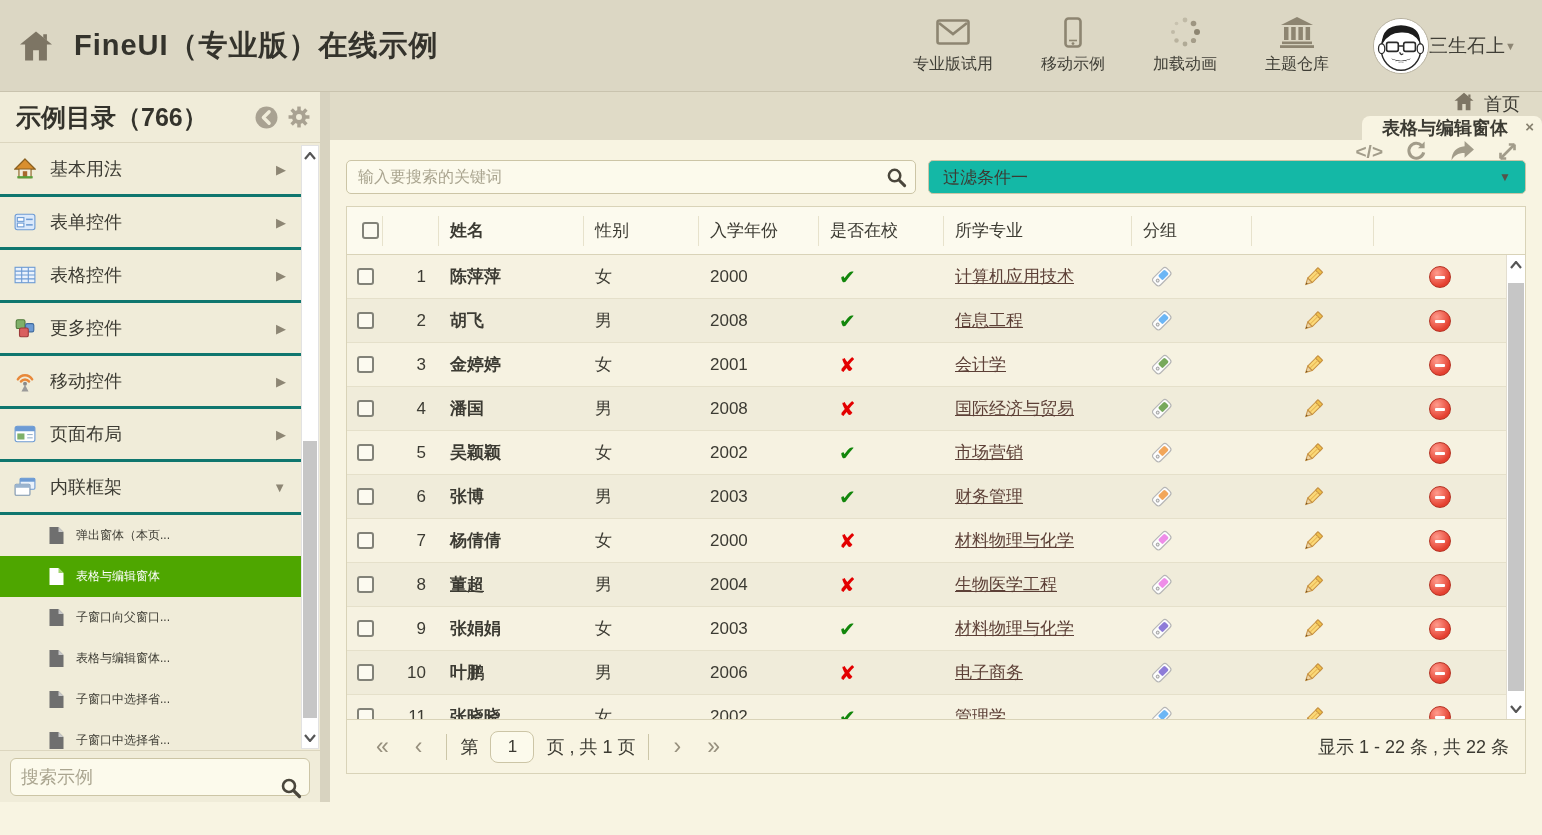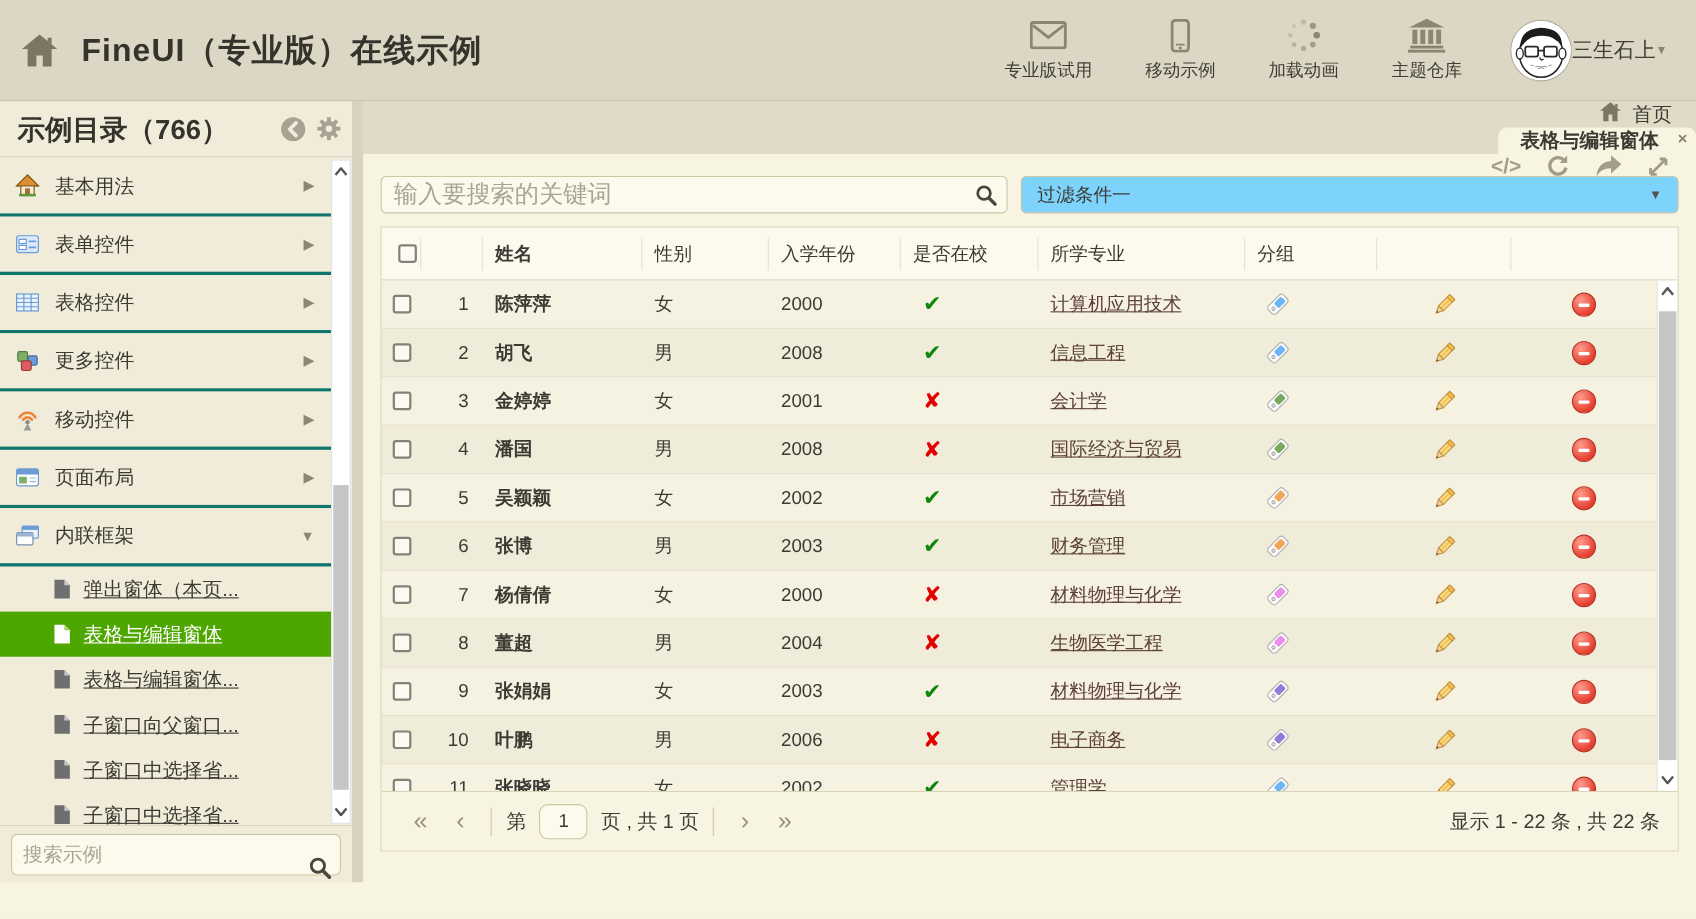--- a/index.html
+++ b/index.html
@@ -22,21 +22,21 @@
 
 #sidebar{position:absolute;left:0;top:92px;width:320px;bottom:0;background:#f0ecd9;}
 .sb-head{height:51px;display:flex;align-items:center;padding:0 10px 0 16px;border-bottom:1px solid #dcd6bf;}
 .sb-title{font-size:25px;font-weight:bold;color:#34332c;}
 .sb-head-ic{margin-left:auto;display:flex;gap:10px;align-items:center;}
 .sb-head-ic>span{cursor:pointer;display:flex;}
 .sb-list{position:absolute;top:52px;left:0;width:302px;bottom:52px;overflow:hidden;}
 .sb-group{height:53px;display:flex;align-items:center;padding:0 16px 0 14px;border-bottom:3px solid #0f766e;font-size:18px;color:#3c3b33;cursor:pointer;background:#f0ecd9;}
 .sb-group .gi{width:24px;height:22px;margin-right:12px;display:flex;align-items:center;}
 .sb-group .ar{margin-left:auto;color:#8d8674;font-size:13px;}
-.sb-sub{height:41px;display:flex;align-items:center;padding-left:48px;font-size:18px;color:#3c3b33;cursor:pointer;text-decoration:underline;}
+.sb-sub{height:41px;display:flex;align-items:center;padding-left:48px;font-size:12px;color:#3c3b33;cursor:pointer;}
 .sb-sub .fi{width:17px;height:19px;margin-right:11px;display:flex;}
 .sb-sub.sel{background:#4ea600;color:#fff;}
 .sb-search{position:absolute;left:0;right:0;bottom:0;height:52px;padding:7px 10px;border-top:1px solid #dcd6bf;}
 .sb-search .wrap{position:relative;height:38px;}
 .sb-search input{width:100%;height:38px;border:1px solid #ccc5a6;border-radius:6px;background:#fcfaec;padding:0 34px 0 10px;font-size:18px;color:#3c3b33;outline:none;font-family:inherit;}
 .sb-search input::placeholder{color:#aaa590;}
 .sb-search .mag{position:absolute;right:8px;top:8px;}
 
 .sb-scroll{position:absolute;right:1px;top:53px;width:18px;bottom:53px;background:#fff;border:1px solid #e2e2e2;}
 .scr-up,.scr-dn{position:absolute;left:0;width:100%;height:20px;display:flex;align-items:center;justify-content:center;cursor:pointer;}
@@ -52,24 +52,24 @@
 .tab{height:44px;display:flex;align-items:center;gap:9px;padding:0 22px;font-size:18px;color:#3c3b33;cursor:pointer;}
 .tab.active{background:#f8f4e2;border-radius:8px 8px 0 0;font-weight:bold;position:relative;padding:0 34px 0 20px;}
 .tab-close{position:absolute;top:3px;right:8px;font-size:15px;font-weight:bold;color:#87816f;line-height:1;cursor:pointer;}
 .tab-tools{margin-left:auto;align-self:center;display:flex;align-items:center;gap:22px;padding-right:24px;}
 .tab-tools>span{cursor:pointer;display:flex;color:#a29c8a;font-weight:bold;font-size:19px;}
 .content{position:absolute;top:48px;left:0;right:0;bottom:0;padding:20px 16px 0 16px;}
 
 
 .row1{display:flex;gap:12px;height:34px;}
 .srch{position:relative;width:570px;}
-.srch input{width:100%;height:34px;border:1px solid #ccc5a6;border-radius:5px;background:#fcfaec;padding:0 38px 0 11px;font-size:22px;color:#3c3b33;outline:none;font-family:inherit;}
+.srch input{width:100%;height:34px;border:1px solid #ccc5a6;border-radius:5px;background:#fcfaec;padding:0 38px 0 11px;font-size:16px;color:#3c3b33;outline:none;font-family:inherit;}
 .srch input::placeholder{color:#aaa590;}
 .srch .mag{position:absolute;right:9px;top:7px;}
-.filter{flex:1;height:34px;border:1px solid #ccc5a6;border-radius:5px;background:#7dd3fc;display:flex;align-items:center;padding:0 14px;font-size:17px;cursor:pointer;}
+.filter{flex:1;height:34px;border:1px solid #ccc5a6;border-radius:5px;background:#14b8a6;display:flex;align-items:center;padding:0 14px;font-size:17px;cursor:pointer;}
 .filter .caret{margin-left:auto;color:#55534a;font-size:12px;}
 .row2{margin-top:17px;height:36px;display:flex;align-items:center;}
 .btn{height:35px;padding:0 17px;border:1px solid #c7bf9e;border-radius:7px;background:linear-gradient(#fdfbee,#f3eed6);font-size:17px;color:#3c3b33;cursor:pointer;font-family:inherit;}
 .vdiv{width:1px;height:26px;background:#ccc6a8;margin:0 11px;}
 
 
 .grid{margin-top:12px;border:1px solid #d9d3b8;position:relative;background:#f6f2e1;}
 .ghead{height:48px;display:flex;background:#fcfaee;border-bottom:1px solid #d9d3b8;font-size:17px;color:#3c3b33;align-items:center;}
 .ghead .hc{height:30px;display:flex;align-items:center;border-right:1px solid #e7e2cc;padding-left:11px;}
 .ghead .hc:last-child{border-right:none;}
@@ -319,30 +319,30 @@
           </span>
           <span>表格与编辑窗体</span>
         </div>
         <div class="sb-sub">
           <span class="fi">
             <svg viewBox="0 0 16 19" width="17" height="19">
               <path d="M1 1 H10 L15 6 V18 H1 Z" fill="#6f6f6f"></path>
               <path d="M10 1 L10 6 H15 Z" fill="#c9c9c9"></path>
             </svg>
           </span>
-          <span>表格与编辑窗体...</span>
+          <span>子窗口向父窗口...</span>
         </div>
         <div class="sb-sub">
           <span class="fi">
             <svg viewBox="0 0 16 19" width="17" height="19">
               <path d="M1 1 H10 L15 6 V18 H1 Z" fill="#6f6f6f"></path>
               <path d="M10 1 L10 6 H15 Z" fill="#c9c9c9"></path>
             </svg>
           </span>
-          <span>子窗口向父窗口...</span>
+          <span>表格与编辑窗体...</span>
         </div>
         <div class="sb-sub">
           <span class="fi">
             <svg viewBox="0 0 16 19" width="17" height="19">
               <path d="M1 1 H10 L15 6 V18 H1 Z" fill="#6f6f6f"></path>
               <path d="M10 1 L10 6 H15 Z" fill="#c9c9c9"></path>
             </svg>
           </span>
           <span>子窗口中选择省...</span>
         </div>

